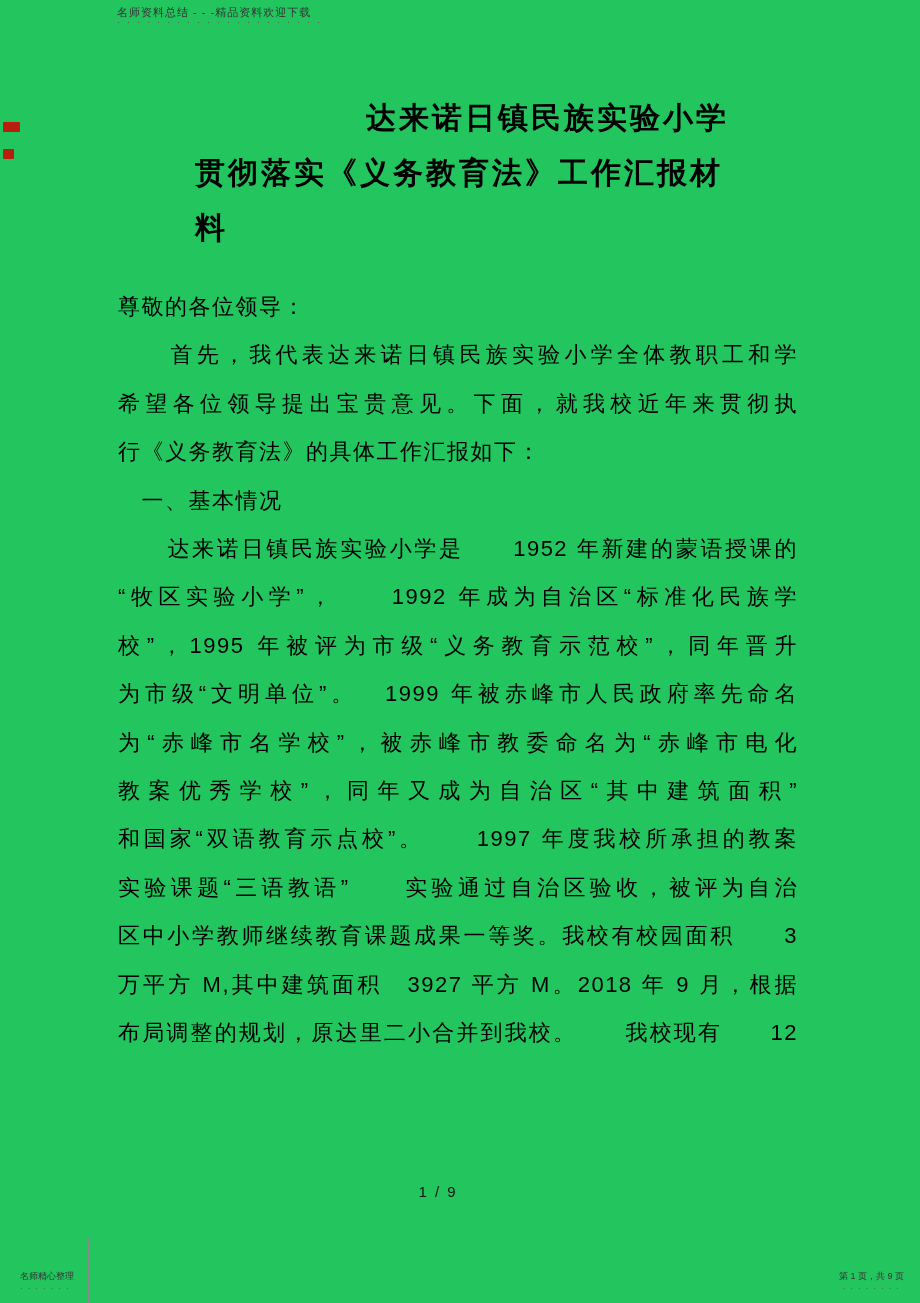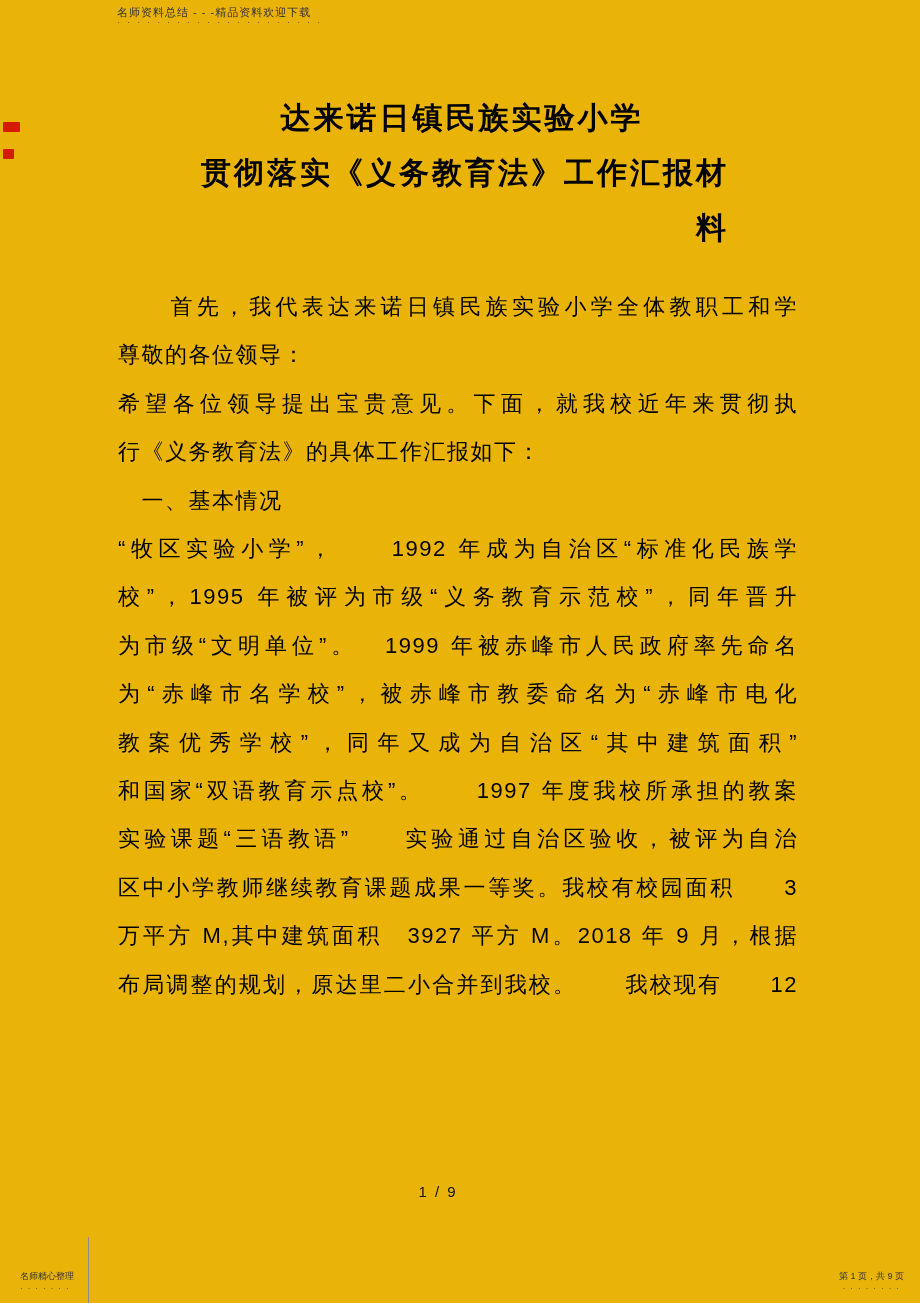--- a/index.html
+++ b/index.html
@@ -4,21 +4,21 @@
 <style>
   * { margin:0; padding:0; box-sizing:border-box; }
   html,body { width:920px; height:1303px; }
   body {
     position:relative;
     background:#ffffff;
     font-family:"Liberation Sans", sans-serif;
     color:#111111;
     overflow:hidden;
   }
-  .page { position:absolute; inset:0; background:#eab308; }
+  .page { position:absolute; inset:0; background:#22c55e; }
 
   
   .doc-header {
     position:absolute; left:117px; top:5px;
     font-size:11px; color:#333333; letter-spacing:1px; white-space:pre;
   }
   .doc-header-dots {
     position:absolute; left:117px; top:17px;
     font-size:9px; color:#555555; letter-spacing:7px; white-space:pre;
   }
@@ -27,22 +27,22 @@
   .margin-mark { position:absolute; background:#d10000; opacity:.85; border-radius:1px; }
   .mark-1 { left:3px; top:122px; width:17px; height:10px; }
   .mark-2 { left:3px; top:149px; width:11px; height:10px; }
 
   
   .title-block {
     position:absolute; left:195px; top:90px; width:534px;
     font-weight:bold; font-size:30px; letter-spacing:3px;
     line-height:55px; color:#000000;
   }
-  .title-line { white-space:nowrap; text-align:right; }
-  .t-center { text-align:center; }
+  .title-line { white-space:nowrap; text-align:left; }
+  .t-center { text-align:right; }
 
   
   .body-block {
     position:absolute; left:118px; top:283px; width:680px;
     font-size:22px; letter-spacing:1.5px; line-height:48.4px;
     color:#000000;
   }
   .line { white-space:normal; }
   .j { text-align:justify; text-align-last:justify; text-justify:inter-character; }
   .short { text-align:left; }
@@ -88,25 +88,26 @@
   <div class="margin-mark mark-1"></div>
   <div class="margin-mark mark-2"></div>
 
   <div class="title-block">
     <div class="title-line t-center">达来诺日镇民族实验小学</div>
     <div class="title-line">贯彻落实《义务教育法》工作汇报材</div>
     <div class="title-line">料</div>
   </div>
 
   <div class="body-block">
+    <div class="line short">尊敬的各位领导：</div>
     <div class="line j">　　首先，我代表达来诺日镇民族实验小学全体教职工和学</div>
-    <div class="line short">尊敬的各位领导：</div>
     <div class="line j">希望各位领导提出宝贵意见。下面，就我校近年来贯彻执</div>
     <div class="line short">行《义务教育法》的具体工作汇报如下：</div>
     <div class="line short">　一、基本情况</div>
+    <div class="line j">　　达来诺日镇民族实验小学是　　1952 年新建的蒙语授课的</div>
     <div class="line j">“牧区实验小学”，　　1992 年成为自治区“标准化民族学</div>
     <div class="line j">校”，1995 年被评为市级“义务教育示范校”，同年晋升</div>
     <div class="line j">为市级“文明单位”。　1999 年被赤峰市人民政府率先命名</div>
     <div class="line j">为“赤峰市名学校”，被赤峰市教委命名为“赤峰市电化</div>
     <div class="line j">教案优秀学校”，同年又成为自治区“其中建筑面积”</div>
     <div class="line j">和国家“双语教育示点校”。　　1997 年度我校所承担的教案</div>
     <div class="line j">实验课题“三语教语”　　实验通过自治区验收，被评为自治</div>
     <div class="line j">区中小学教师继续教育课题成果一等奖。我校有校园面积　　3</div>
     <div class="line j">万平方 M,其中建筑面积　3927 平方 M。2018 年 9 月，根据</div>
     <div class="line j">布局调整的规划，原达里二小合并到我校。　　我校现有　　12</div>

